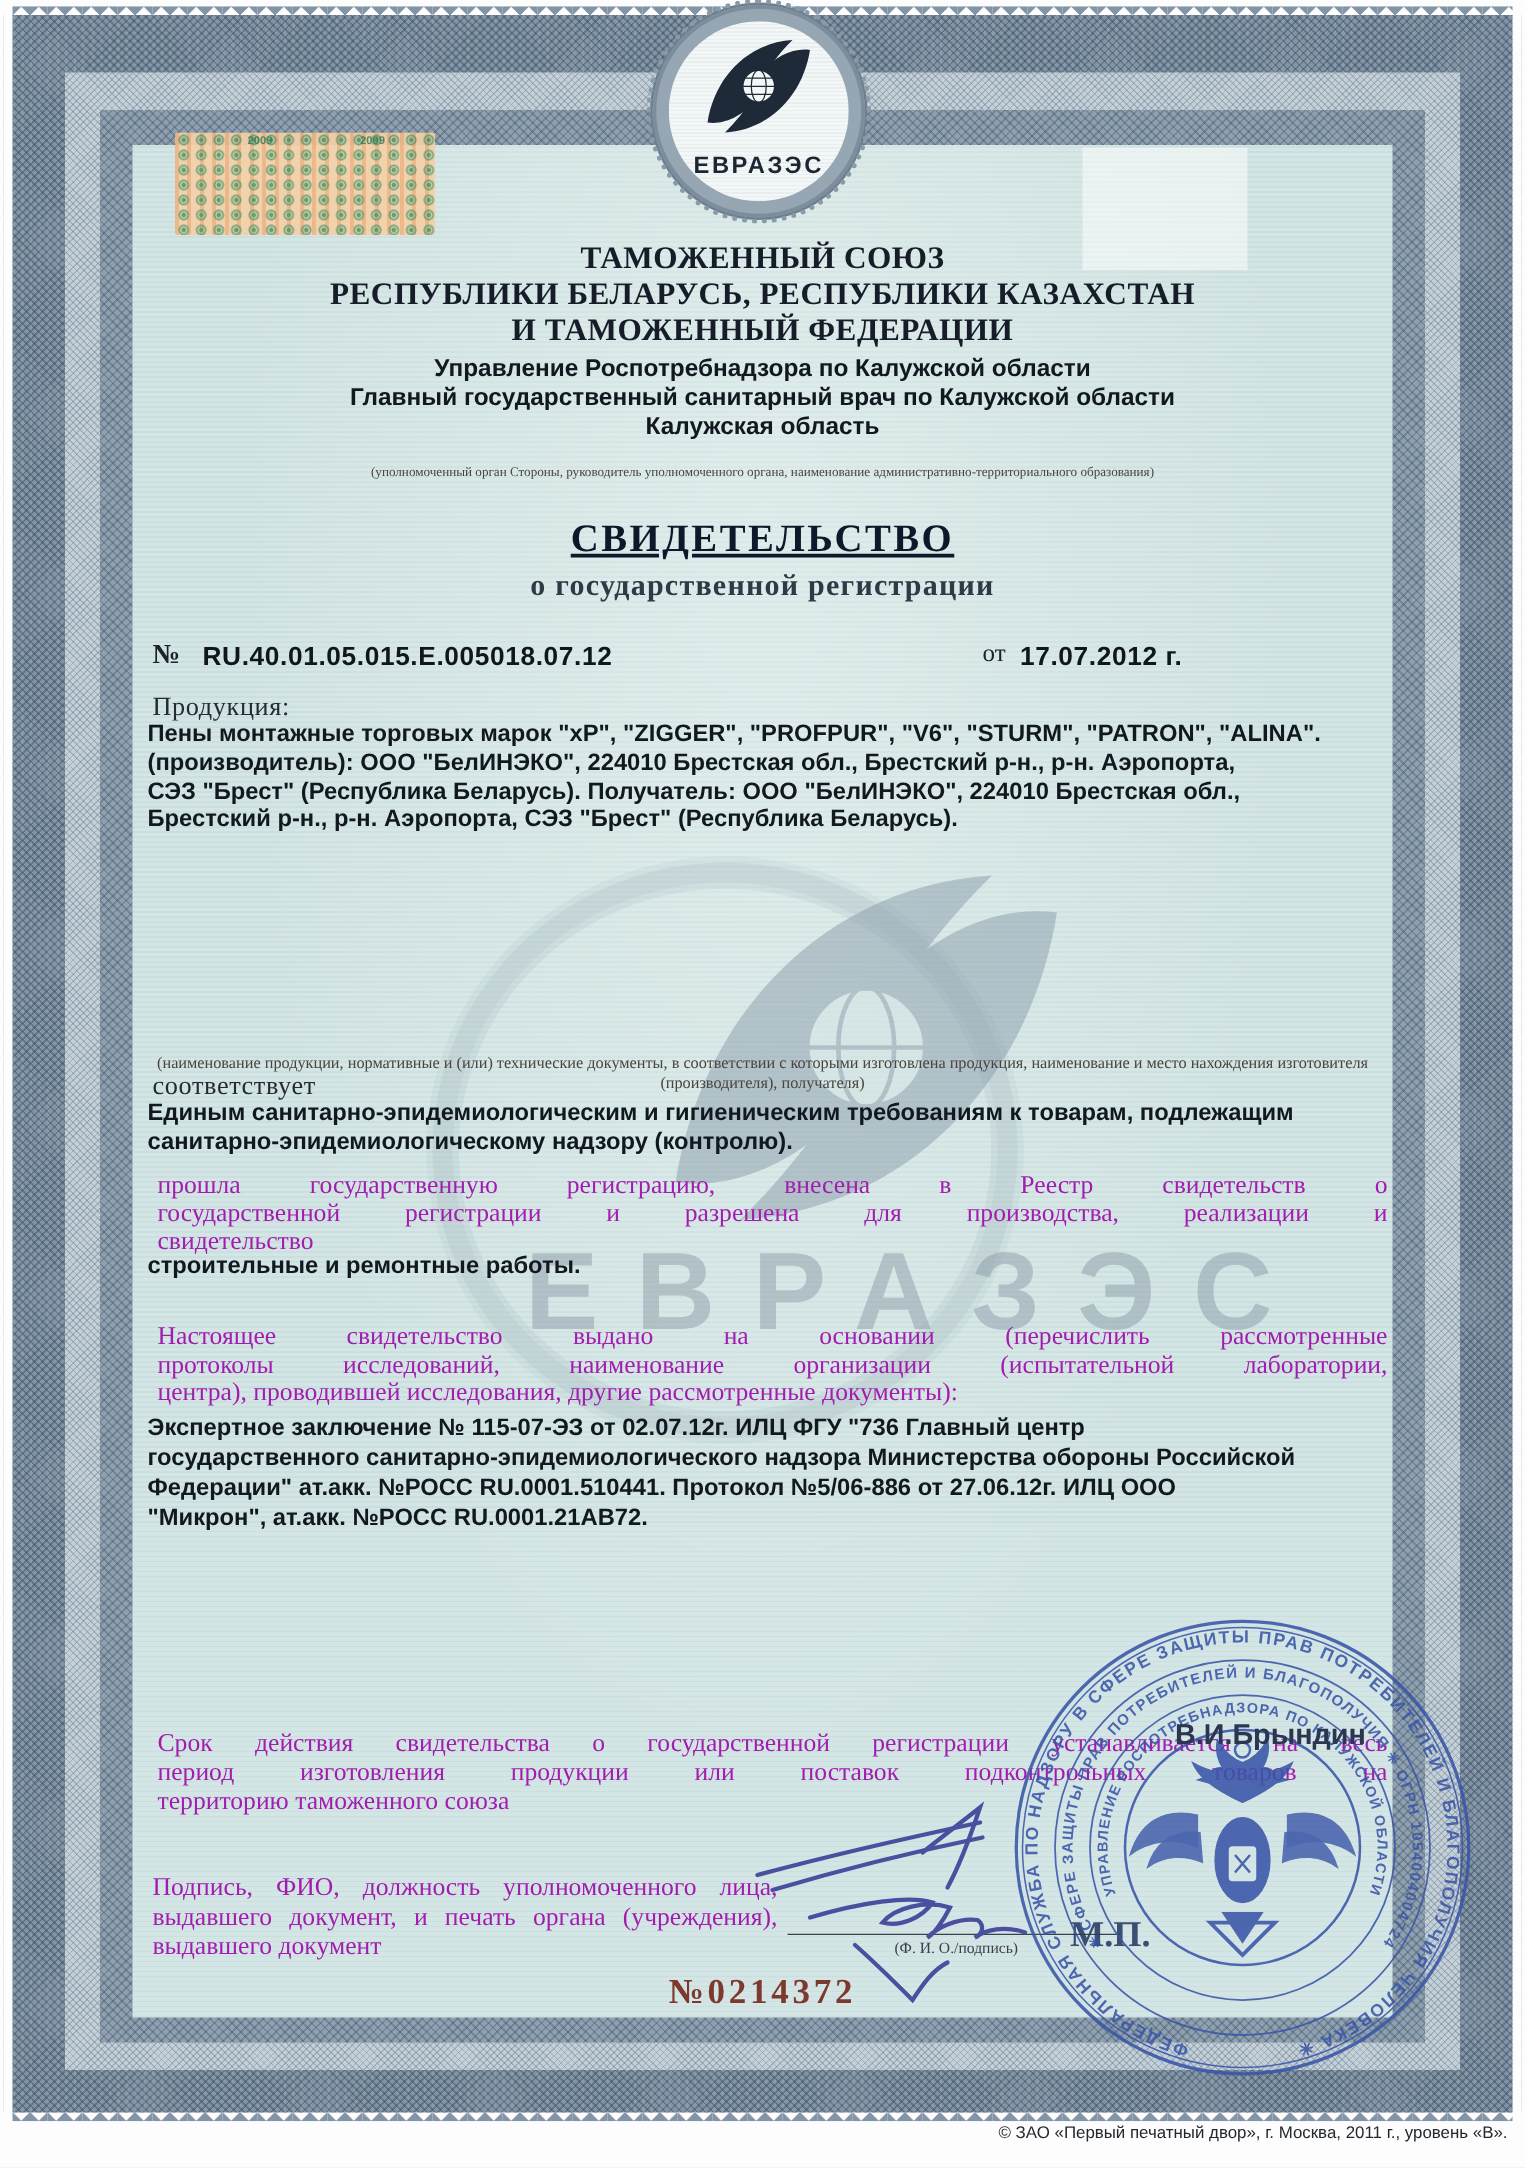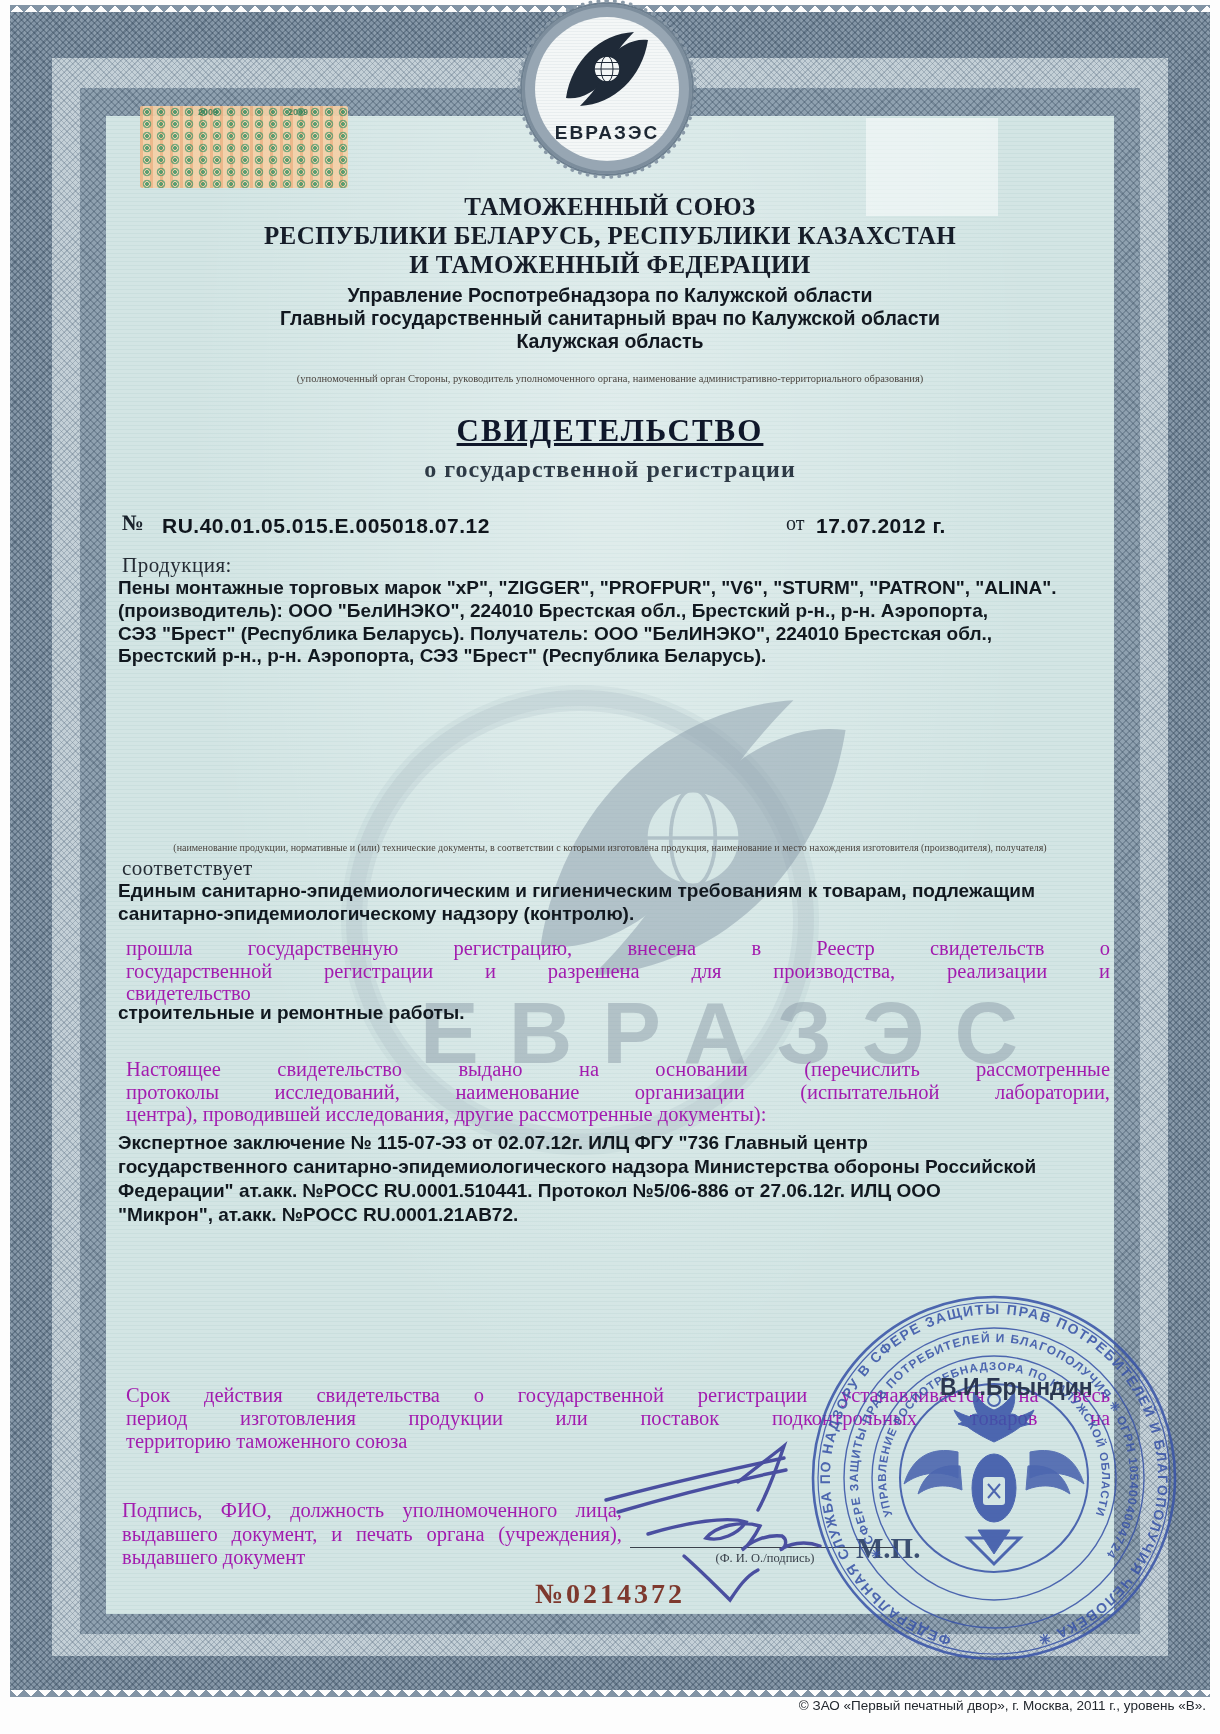--- a/index.html
+++ b/index.html
@@ -156,21 +156,21 @@
     <div class="abs numline-val" style="left:816px;top:514px">17.07.2012 г.</div>
 
     <div class="abs label-serif" style="left:122px;top:553px">Продукция:</div>
     <div class="abs sans19" style="left:118px;top:577px;width:992px">
       <div>Пены монтажные торговых марок "xP", "ZIGGER", "PROFPUR", "V6", "STURM", "PATRON", "ALINA".</div>
       <div>(производитель): ООО "БелИНЭКО", 224010 Брестская обл., Брестский р-н., р-н. Аэропорта,</div>
       <div>СЭЗ "Брест" (Республика Беларусь).  Получатель: ООО "БелИНЭКО", 224010 Брестская обл.,</div>
       <div>Брестский р-н., р-н. Аэропорта, СЭЗ "Брест" (Республика Беларусь).</div>
     </div>
 
-    <div class="abs ctr fnote" style="top:842px;font-size:10px">(наименование продукции, нормативные и (или) технические документы, в соответствии с которыми изготовлена продукция, наименование и место нахождения изготовителя (производителя), получателя)</div>
+    <div class="abs ctr fnote" style="top:842px;font-size:13px">(наименование продукции, нормативные и (или) технические документы, в соответствии с которыми изготовлена продукция, наименование и место нахождения изготовителя (производителя), получателя)</div>
 
     <div class="abs label-serif" style="left:122px;top:856px">соответствует</div>
     <div class="abs sans19" style="left:118px;top:880px;width:992px">
       <div>Единым санитарно-эпидемиологическим и гигиеническим требованиям к товарам, подлежащим</div>
       <div>санитарно-эпидемиологическому надзору (контролю).</div>
     </div>
 
     <div class="abs serif20" style="left:126px;top:937px;width:984px">
       <div class="jline">прошла государственную регистрацию, внесена в Реестр свидетельств о</div>
       <div class="jline">государственной регистрации и разрешена для производства, реализации и</div>

